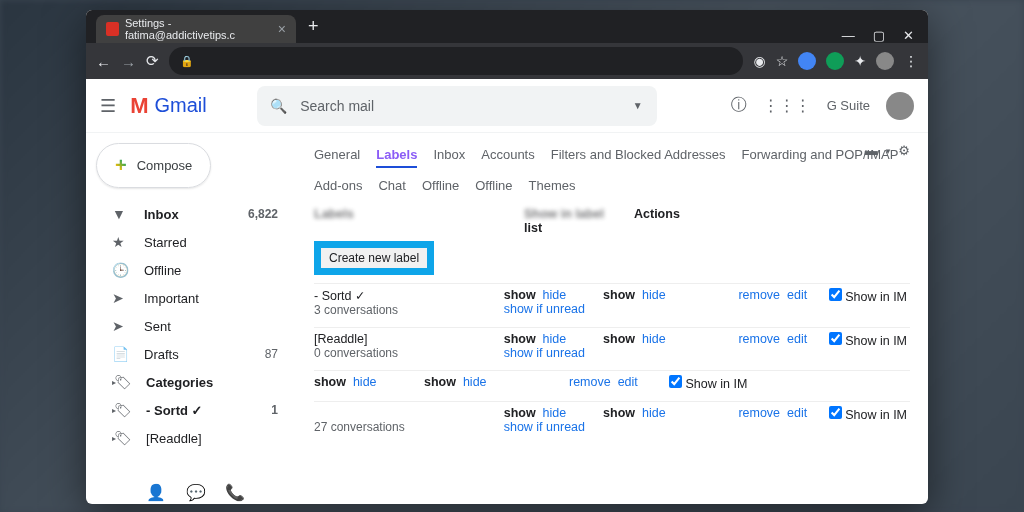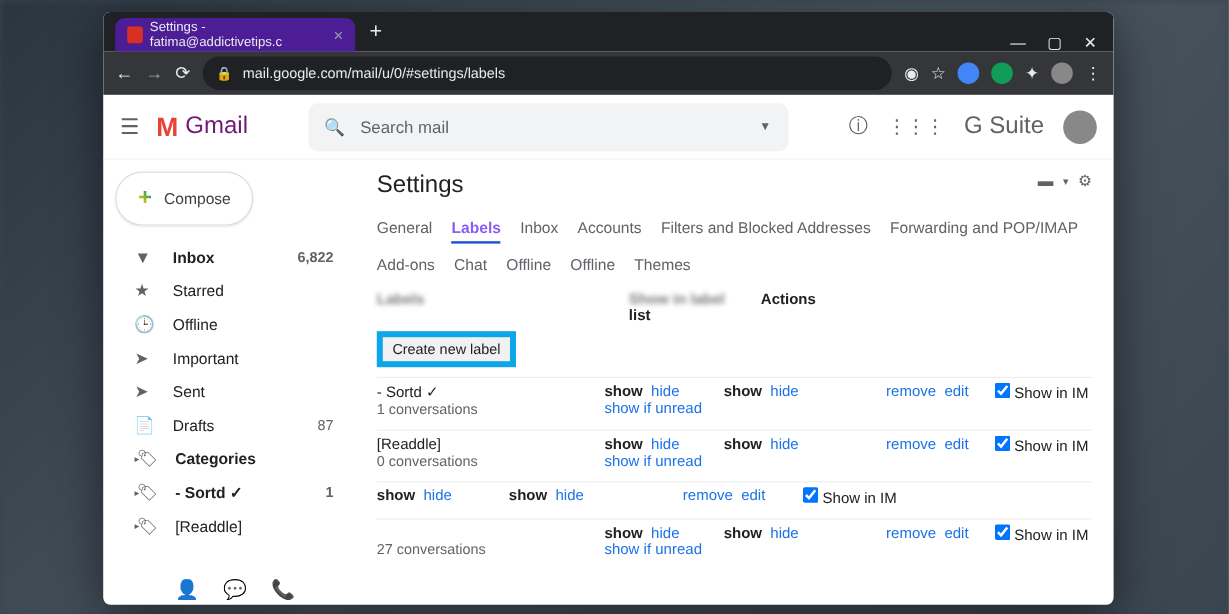--- a/index.html
+++ b/index.html
@@ -1,42 +1,42 @@
 <!DOCTYPE html>
 <html><head>
 <meta charset="utf-8">
 <style>
 * { box-sizing: border-box; margin: 0; padding: 0; }
 body { font-family: Arial, sans-serif; background: #3a4550; width: 1024px; height: 512px; overflow: hidden; position: relative; }
 .desktop-bg { position: absolute; inset: 0; background: linear-gradient(135deg, #2a3540 0%, #4a5560 50%, #3a4550 100%); filter: blur(3px); }
 .browser { position: absolute; left: 86px; top: 10px; width: 842px; height: 494px; background: #fff; border-radius: 6px; overflow: hidden; box-shadow: 0 10px 40px rgba(0,0,0,0.5); }
 .titlebar { height: 33px; background: #202124; display: flex; align-items: flex-end; }
-.tab { height: 28px; background: #4c1d95; border-radius: 8px 8px 0 0; display: flex; align-items: center; padding: 0 10px; margin-left: 10px; color: #e8eaed; font-size: 11px; gap: 6px; max-width: 200px; }
+.tab { height: 28px; background: #404040; border-radius: 8px 8px 0 0; display: flex; align-items: center; padding: 0 10px; margin-left: 10px; color: #e8eaed; font-size: 11px; gap: 6px; max-width: 200px; }
 .tab-icon { width: 14px; height: 14px; background: #d93025; border-radius: 2px; }
 .tab-close { color: #9aa0a6; font-size: 14px; cursor: pointer; }
 .new-tab { color: #e8eaed; padding: 0 12px; font-size: 18px; align-self: center; }
 .win-controls { margin-left: auto; display: flex; gap: 18px; padding: 0 14px; color: #e8eaed; }
 .win-controls span { font-size: 13px; }
 .addrbar { height: 36px; background: #35363a; display: flex; align-items: center; padding: 0 10px; gap: 10px; }
 .nav-btn { color: #9aa0a6; font-size: 15px; }
 .nav-btn.active { color: #e8eaed; }
 .url-field { flex: 1; background: #202124; border-radius: 18px; height: 28px; display: flex; align-items: center; padding: 0 12px; color: #e8eaed; font-size: 12px; gap: 8px; }
 .lock { font-size: 11px; }
 .ext-icons { display: flex; gap: 10px; align-items: center; color: #e8eaed; }
 .ext-icons span { font-size: 14px; }
 .ext-badge { width: 18px; height: 18px; border-radius: 50%; display: inline-block; }
 .gmail-header { height: 54px; display: flex; align-items: center; padding: 0 14px; border-bottom: 1px solid #f1f3f4; }
 .hamburger { font-size: 18px; color: #5f6368; margin-right: 14px; }
 .logo-m { font-size: 22px; font-weight: bold; }
 .logo-m .r { color:#ea4335 }
-.gmail-txt { font-size: 20px; color: #701a75; margin-left: 6px; }
+.gmail-txt { font-size: 20px; color: #1d4ed8; margin-left: 6px; }
 .search-bar { flex: 1; max-width: 400px; height: 40px; background: #f1f3f4; border-radius: 8px; display: flex; align-items: center; padding: 0 14px; margin-left: 50px; color: #5f6368; gap: 12px; font-size: 14px; }
 .search-dd { margin-left: auto; font-size: 10px; }
 .hdr-right { margin-left: auto; display: flex; align-items: center; gap: 16px; color: #5f6368; }
-.gsuite { font-size: 20px; }
+.gsuite { font-size: 13px; }
 .avatar { width: 28px; height: 28px; border-radius: 50%; background: #888; }
 .content { display: flex; height: calc(100% - 123px); }
 .sidebar { width: 210px; padding: 10px 6px; }
 .compose-btn { display: inline-flex; align-items: center; gap: 10px; padding: 10px 18px; border: 1px solid #dadce0; border-radius: 24px; font-size: 13px; color: #3c4043; box-shadow: 0 1px 2px rgba(0,0,0,0.1); margin-left: 4px; margin-bottom: 12px; }
 .plus-ico { font-size: 20px; background: linear-gradient(45deg,#ea4335,#fbbc04,#34a853,#4285f4); -webkit-background-clip: text; color: transparent; font-weight: bold; }
 .nav-item { display: flex; align-items: center; padding: 4px 12px 4px 20px; font-size: 13px; color: #202124; border-radius: 0 16px 16px 0; height: 28px; }
 .nav-item .ico { width: 20px; font-size: 14px; color: #5f6368; }
 .nav-item .lbl { flex: 1; margin-left: 12px; }
 .nav-item .cnt { font-size: 12px; color: #5f6368; }
 .nav-item.bold .lbl, .nav-item.bold .cnt { font-weight: bold; }
@@ -44,21 +44,21 @@
 .bottom-icons { display: flex; gap: 20px; padding: 8px 0 0 60px; color: #5f6368; position:absolute;bottom:2px;left:0 }
 .main { flex: 1; padding: 10px 18px; position: relative; overflow: hidden; }
 .settings-title { font-size: 20px; color: #202124; margin-bottom: 12px; }
 .settings-topright { position: absolute; right: 18px; top: 10px; display: flex; gap: 8px; align-items: center; color: #5f6368; font-size: 13px; }
 .tabs-row { display: flex; flex-wrap: wrap; gap: 16px; font-size: 13px; color: #5f6368; margin-bottom: 6px; }
 .tabs-row .tab-i { padding: 4px 0; }
 .tabs-row .tab-i.active { color: #8b5cf6; border-bottom: 2px solid #1d4ed8; font-weight: 700; }
 .label-table { font-size: 12.5px; color: #202124; margin-top:8px }
 .col-headers { display: flex; font-weight: bold; padding: 2px 0; }
 .col1 { width: 210px; } .col2 { width: 110px; } .col3 { width: 100px; } .col4 { width: 100px; } .col5 { width: 90px; }
-.create-btn { display: inline-block; padding: 3px 8px; border: 5px solid #0ea5e9; background: #f1f1f1; font-size: 12px; margin: 4px 0 8px 0; }
+.create-btn { display: inline-block; padding: 3px 8px; border: 7px solid #0ea5e9; background: #f1f1f1; font-size: 12px; margin: 4px 0 8px 0; }
 .lbl-row { display: flex; padding: 4px 0 10px 0; border-top: 1px solid #eee; }
 .lbl-name { width: 210px; }
 .lbl-sub { color: #5f6368; font-size: 12px; }
 .show-cell { width: 110px; }
 .msg-cell { width: 100px; }
 .act-cell { width: 100px; margin-left: 45px; }
 .chk-cell { width: 90px; white-space: nowrap; }
 .link { color: #1a73e8; cursor: pointer; }
 .bold-s { font-weight: bold; }
 .gray-bg { filter: blur(2px); opacity: 0.6; }
@@ -80,21 +80,20 @@
       <span>▢</span>
       <span>✕</span>
     </div>
   </div>
   <div class="addrbar">
     <span class="nav-btn active">←</span>
     <span class="nav-btn">→</span>
     <span class="nav-btn active">⟳</span>
     <div class="url-field">
       <span class="lock">🔒</span>
-      <span>mail.google.com/mail/u/0/#settings/labels</span>
     </div>
     <div class="ext-icons">
       <span>◉</span>
       <span>☆</span>
       <span class="ext-badge" style="background:#4285f4"></span>
       <span class="ext-badge" style="background:#0f9d58"></span>
       <span>✦</span>
       <span class="ext-badge" style="background:#888"></span>
       <span>⋮</span>
     </div>
@@ -168,21 +167,20 @@
           </div>
         </div>
       <div class="bottom-icons">
         <span>👤</span>
         <span style="color:#0f9d58">💬</span>
         <span>📞</span>
       </div>
     </div>
 
     <div class="main">
-      <div class="settings-title">Settings</div>
       <div class="settings-topright">
         <span>▬</span>
         <span style="font-size:9px">▾</span>
         <span>⚙</span>
       </div>
       <div class="tabs-row" id="tabs1">
           <span class="tab-i">General</span>
           <span class="tab-i active">Labels</span>
           <span class="tab-i">Inbox</span>
           <span class="tab-i">Accounts</span>
@@ -200,21 +198,21 @@
       <div class="label-table">
         <div class="col-headers">
           <div class="col1 gray-bg">Labels</div>
           <div class="col2"><span class="gray-bg" style="display:block">Show in label</span>list</div>
           <div class="col4">Actions</div>
           <div class="col5"></div>
         </div>
         <div class="create-btn">Create new label</div>
         <div id="labels-body">
             <div class="lbl-row">
-              <div class="lbl-name" style="padding-left:0"><span>- Sortd ✓</span><br><span class="lbl-sub">1 conversations</span></div>
+              <div class="lbl-name" style="padding-left:0"><span>- Sortd ✓</span><br><span class="lbl-sub">3 conversations</span></div>
               <div class="show-cell"><span class="bold-s">show</span>&nbsp;&nbsp;<span class="link">hide</span><br><span class="link">show if unread</span></div>
               <div class="msg-cell"><span class="bold-s">show</span>&nbsp;&nbsp;<span class="link">hide</span></div>
               <div class="act-cell"><span class="link">remove</span>&nbsp;&nbsp;<span class="link">edit</span></div>
               <div class="chk-cell"><input type="checkbox" checked="" style=""> <span>Show in IM</span></div>
             </div>
             <div class="lbl-row">
               <div class="lbl-name" style="padding-left:0"><span>[Readdle]</span><br><span class="lbl-sub">0 conversations</span></div>
               <div class="show-cell"><span class="bold-s">show</span>&nbsp;&nbsp;<span class="link">hide</span><br><span class="link">show if unread</span></div>
               <div class="msg-cell"><span class="bold-s">show</span>&nbsp;&nbsp;<span class="link">hide</span></div>
               <div class="act-cell"><span class="link">remove</span>&nbsp;&nbsp;<span class="link">edit</span></div>

